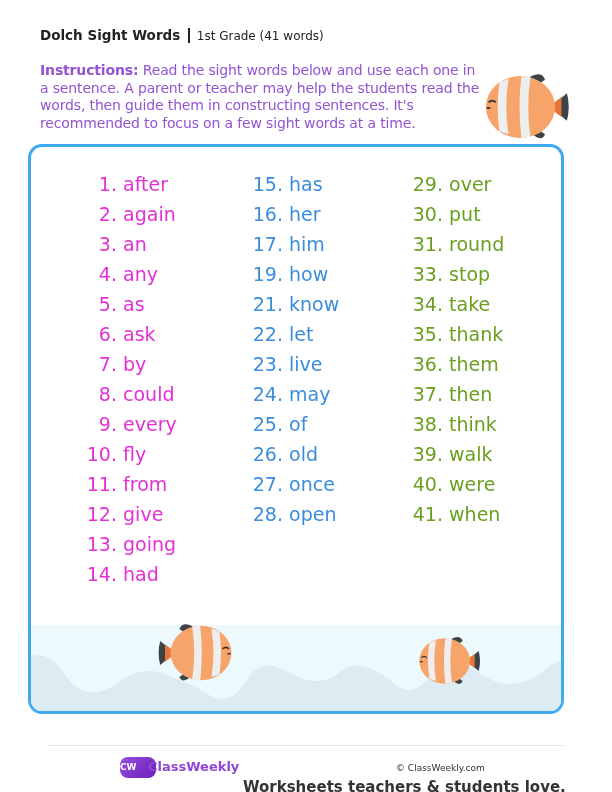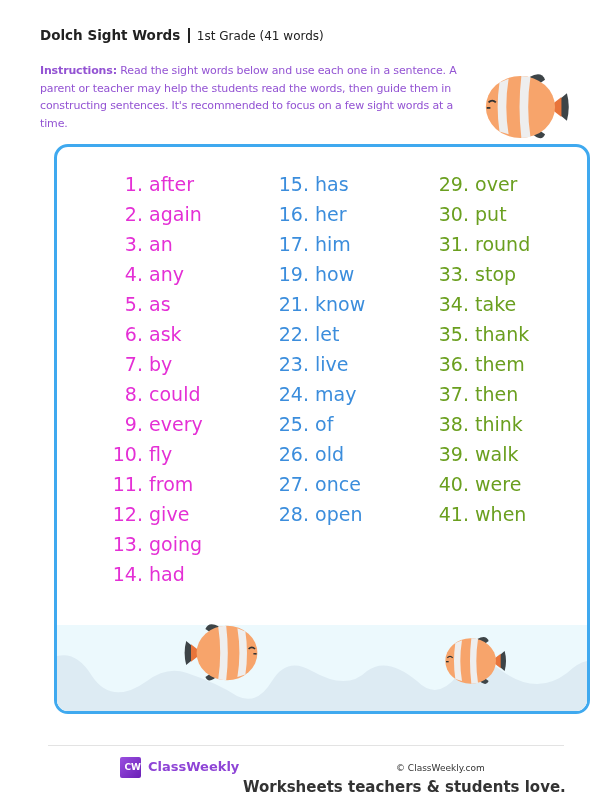--- a/index.html
+++ b/index.html
@@ -1,32 +1,32 @@
 <!DOCTYPE html>
 <html><head>
 <meta charset="utf-8">
 <style>
   html,body{margin:0;padding:0;}
   body{width:612px;height:792px;background:#fff;position:relative;font-family:"DejaVu Sans",sans-serif;overflow:hidden;}
   .hdr{position:absolute;left:40px;top:27px;font-size:13px;color:#222;white-space:nowrap;}
   .hdr .t{font-weight:bold;font-size:13.5px;text-align:center;}
   .hdr .sep{display:inline-block;width:1.5px;height:15px;background:#222;margin:0 7px 0 8px;vertical-align:-3px;}
   .hdr .s{font-size:12px;}
-  .instr{position:absolute;left:40px;top:62px;width:440px;font-size:11px;line-height:17.5px;color:#9353d3;letter-spacing:-0.15px;}
+  .instr{position:absolute;left:40px;top:62px;width:440px;font-size:14px;line-height:17.5px;color:#9353d3;letter-spacing:-0.15px;}
   .instr b{font-weight:bold;}
-  .box{position:absolute;left:54px;top:144px;width:536px;height:570px;border:3px solid #3fa9ef;border-radius:14px;overflow:hidden;box-sizing:border-box;}
+  .box{position:absolute;left:28px;top:144px;width:536px;height:570px;border:3px solid #3fa9ef;border-radius:14px;overflow:hidden;box-sizing:border-box;}
   .sea{position:absolute;left:0;right:0;top:478px;bottom:0;background:#ecf9fd;}
   .col{position:absolute;top:22px;}
   .row{height:30px;line-height:30px;font-size:19px;white-space:nowrap;}
   .num{display:inline-block;text-align:right;}
   .c1 .num{width:50px;} .c2 .num{width:56px;} .c3 .num{width:36px;}
   .c1{left:36px;color:#e42fd5;} .c2{left:196px;color:#3b8ddc;} .c3{left:376px;color:#6a9f1f;}
   .fish{position:absolute;}
   .foot-line{position:absolute;left:48px;right:48px;top:745px;height:1px;background:#e3e3e3;}
-  .logo{position:absolute;left:120px;top:757px;width:21px;height:21px;border-radius:2px;background:linear-gradient(135deg,#9a4fe0,#6a1fb6);color:#fff;font-size:9px;font-weight:bold;text-align:right;line-height:21px;}
+  .logo{position:absolute;left:120px;top:757px;width:36px;height:21px;border-radius:8px;background:linear-gradient(135deg,#9a4fe0,#6a1fb6);color:#fff;font-size:9px;font-weight:bold;text-align:left;line-height:21px;}
   .brand{position:absolute;left:148px;top:759px;font-size:13px;font-weight:bold;color:#8e44d6;}
   .tag{position:absolute;left:243px;top:778px;font-size:15px;color:#333;font-weight:bold;}
   .copy{position:absolute;left:396px;top:763px;font-size:9px;color:#333;}
 </style>
 </head>
 <body>
 
 <div class="hdr">
   <span class="t">Dolch Sight Words</span><span class="sep"></span><span class="s">1st Grade (41 words)</span>
 </div>

